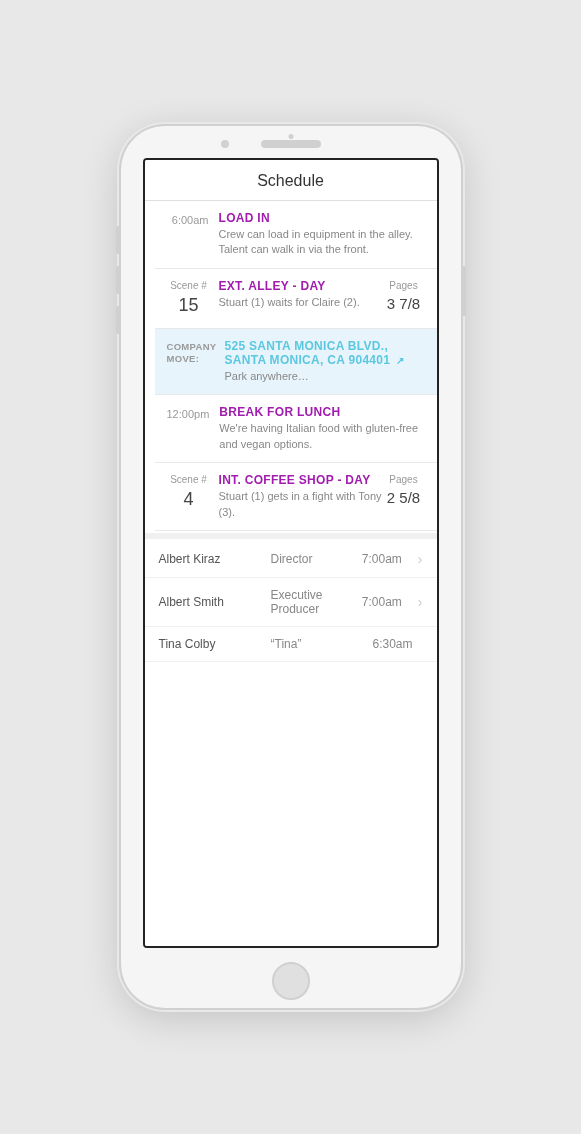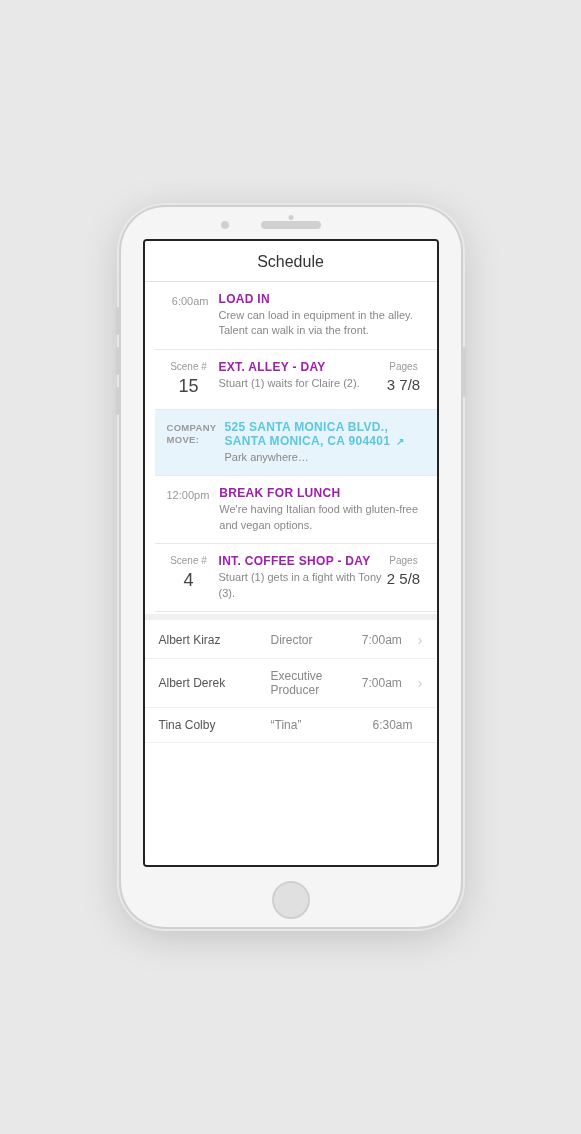--- a/index.html
+++ b/index.html
@@ -8,21 +8,21 @@
       background: #e8e8e8;
       display: flex;
       justify-content: center;
       align-items: center;
       min-height: 100vh;
       font-family: -apple-system, BlinkMacSystemFont, 'Helvetica Neue', Arial, sans-serif;
     }
 
     .phone-outer {
       width: 340px;
-      height: 720px;
+      height: 882px;
       background: #f5f5f5;
       border-radius: 44px;
       box-shadow:
         0 0 0 2px #d0d0d0,
         0 0 0 4px #e8e8e8,
         0 8px 40px rgba(0,0,0,0.18);
       position: relative;
       display: flex;
       flex-direction: column;
       align-items: center;
@@ -349,21 +349,21 @@
 
       <div class="crew-row">
         <span class="crew-name">Albert Kiraz</span>
         <span class="crew-role">Director</span>
         <span class="crew-time">7:00am</span>
         <span class="crew-chevron">›</span>
       </div>
 
 
       <div class="crew-row">
-        <span class="crew-name">Albert Derek</span>
+        <span class="crew-name">Albert Smith</span>
         <span class="crew-role">Executive Producer</span>
         <span class="crew-time">7:00am</span>
         <span class="crew-chevron">›</span>
       </div>
 
       <div class="crew-row">
         <span class="crew-name">Tina Colby</span>
         <span class="crew-role">“Tina”</span>
         <span class="crew-time">6:30am</span>
       </div>

